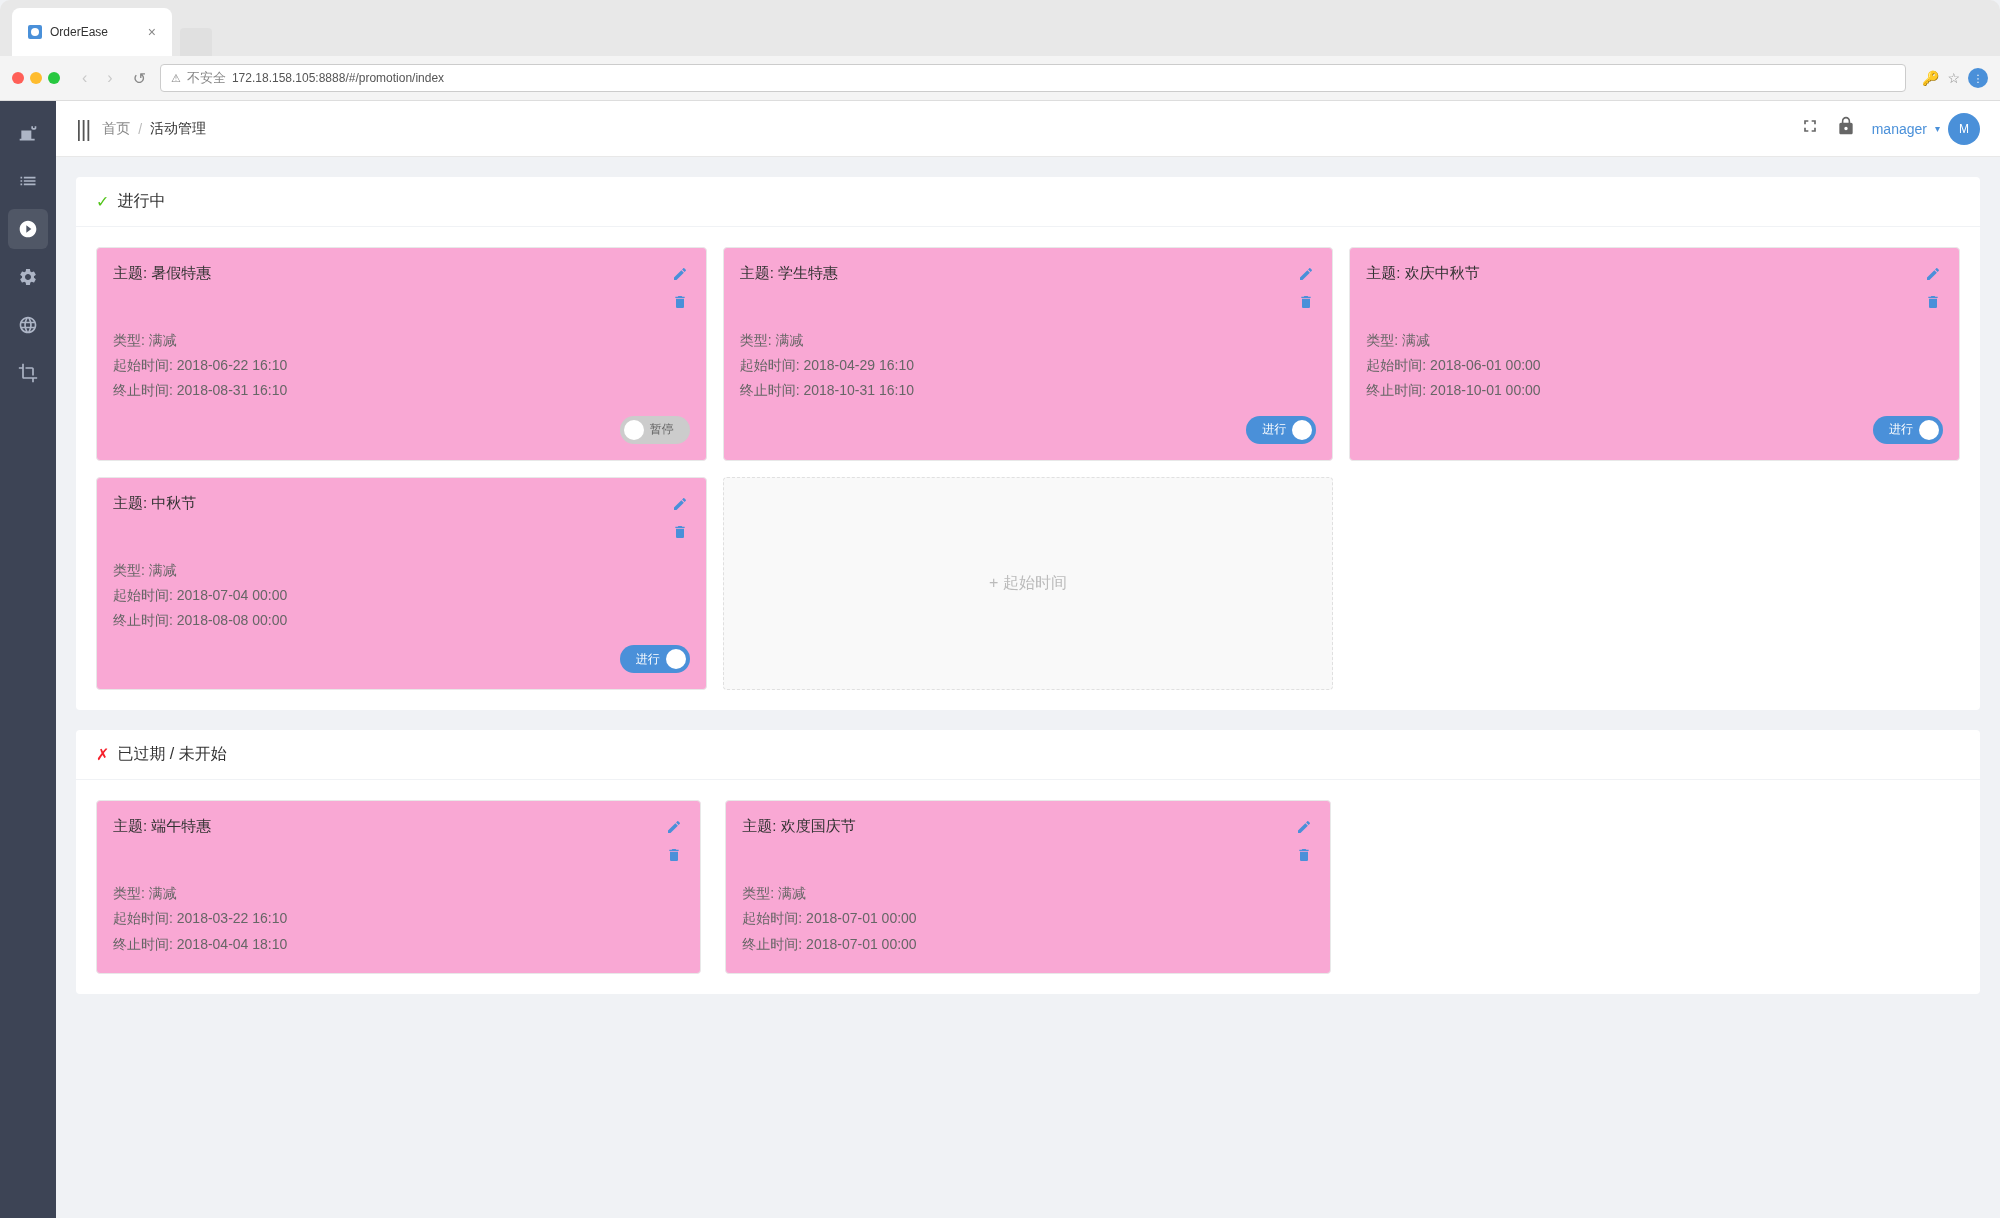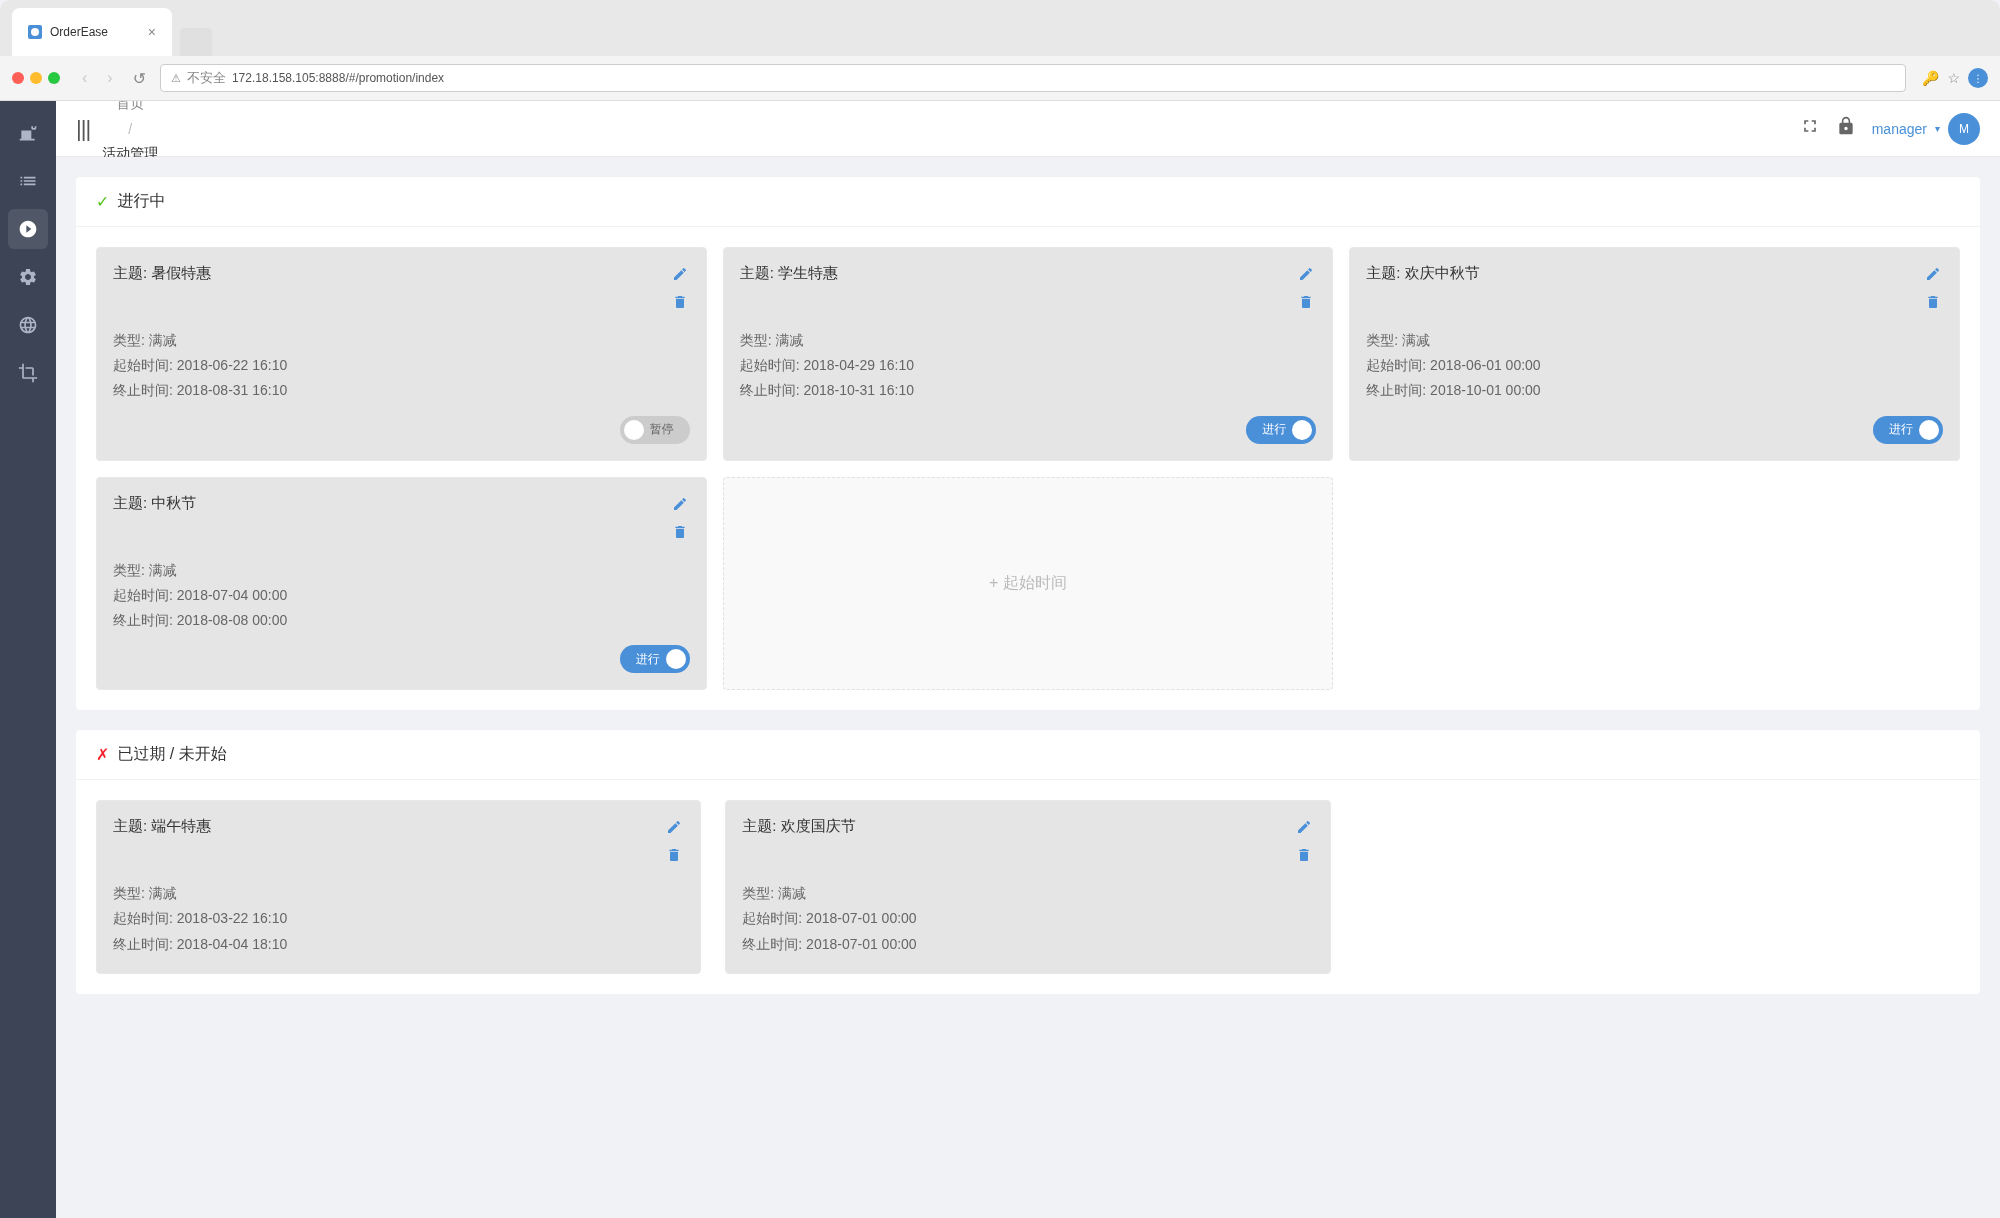--- a/index.html
+++ b/index.html
@@ -33,21 +33,21 @@
     .sidebar-icon:hover, .sidebar-icon.active { color: #fff; background: rgba(255,255,255,0.1); }
     .sidebar-icon.active { color: #fff; }
 
     
     .main { flex: 1; display: flex; flex-direction: column; overflow: hidden; }
 
     
     .topbar { background: #fff; border-bottom: 1px solid #e8e8e8; padding: 0 20px; height: 56px; display: flex; align-items: center; justify-content: space-between; flex-shrink: 0; }
     .topbar-left { display: flex; align-items: center; gap: 12px; }
     .menu-icon { font-size: 20px; color: #555; cursor: pointer; letter-spacing: -2px; }
-    .breadcrumb { display: flex; align-items: center; gap: 8px; font-size: 14px; flex-direction: column; }
+    .breadcrumb { display: flex; align-items: center; gap: 8px; font-size: 14px; }
     .breadcrumb-home { color: #888; }
     .breadcrumb-sep { color: #bbb; }
     .breadcrumb-current { color: #333; font-weight: 500; }
     .topbar-right { display: flex; align-items: center; gap: 16px; }
     .expand-icon { color: #555; font-size: 18px; cursor: pointer; }
     .lock-icon { color: #555; font-size: 18px; cursor: pointer; }
     .user-area { display: flex; align-items: center; gap: 8px; cursor: pointer; }
     .user-name { color: #4a90d9; font-size: 14px; }
     .user-dropdown { color: #4a90d9; font-size: 10px; }
     .user-avatar { width: 32px; height: 32px; background: #4a90d9; border-radius: 50%; display: flex; align-items: center; justify-content: center; color: #fff; font-size: 12px; }
@@ -62,21 +62,21 @@
     .section-indicator.green { color: #52c41a; }
     .section-indicator.red { color: #f5222d; }
     .section-title { font-size: 16px; font-weight: 500; color: #333; }
 
     .section-body { padding: 20px; }
 
     
     .cards-grid { display: grid; grid-template-columns: repeat(3, 1fr); gap: 16px; }
 
     
-    .card { background: #e5e5e5; border: 1px solid #e8e8e8; border-radius: 4px; padding: 16px; position: relative; min-height: 160px; }
+    .card { background: #f9a8d4; border: 1px solid #e8e8e8; border-radius: 4px; padding: 16px; position: relative; min-height: 160px; }
     .card-header { display: flex; align-items: flex-start; justify-content: space-between; margin-bottom: 12px; }
     .card-title { font-size: 15px; font-weight: 500; color: #333; }
     .card-actions { display: flex; flex-direction: column; gap: 4px; align-items: center; }
     .card-action-btn { background: none; border: none; cursor: pointer; font-size: 16px; padding: 2px; }
     .card-action-btn.edit { color: #4a90d9; }
     .card-action-btn.delete { color: #4a90d9; }
     .card-info { font-size: 14px; color: #666; line-height: 1.8; }
     .card-footer { display: flex; justify-content: flex-end; margin-top: 12px; }
 
     

